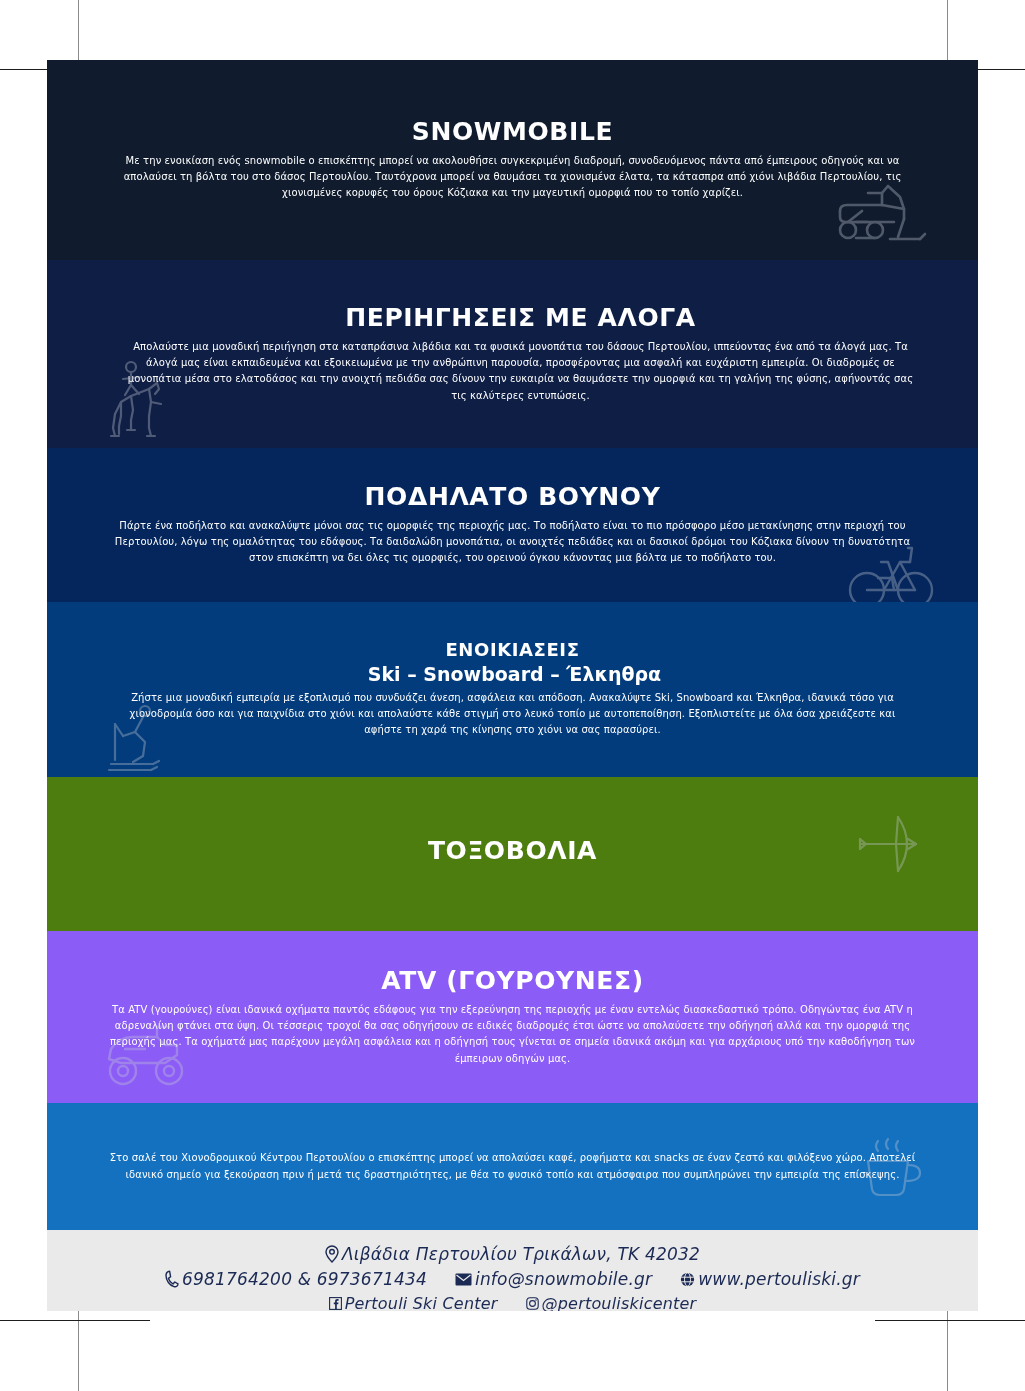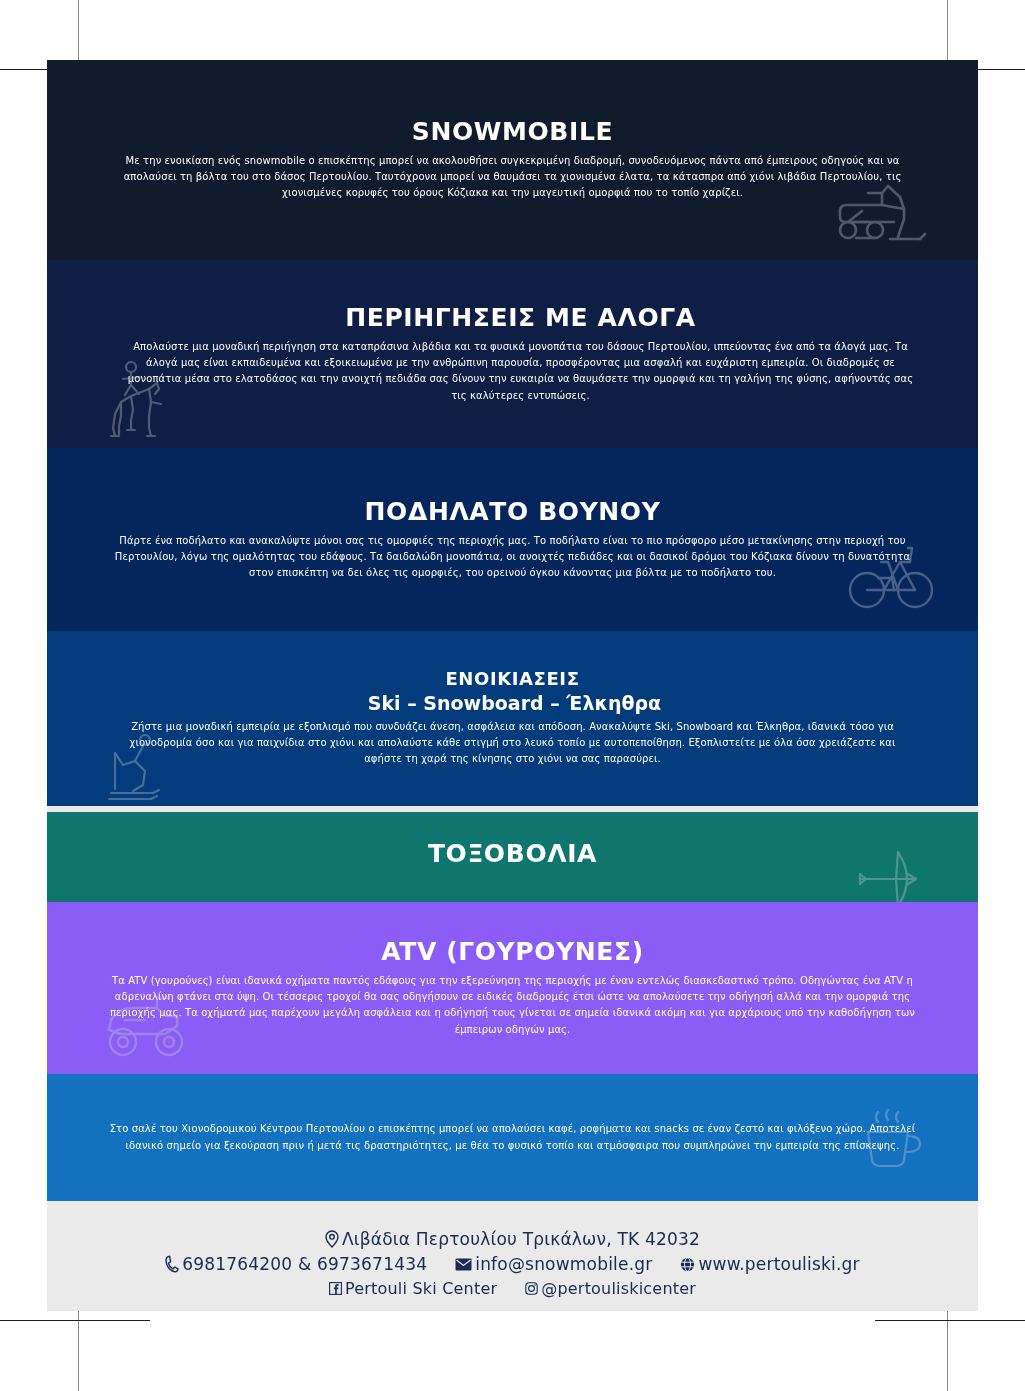--- a/index.html
+++ b/index.html
@@ -18,23 +18,23 @@
   
   .page{position:absolute;left:47px;top:60px;width:931px;height:1251px;
         background:#ebeaea;overflow:hidden;}
 
   .band{position:relative;width:100%;box-sizing:border-box;
         display:flex;flex-direction:column;justify-content:center;
         align-items:center;color:#ffffff;}
 
   .b1{height:200px;background:#101c2e;}
   .b2{height:188px;background:#0f1e45;padding-left:16px;}
-  .b3{height:183px;background:#04265c;}
+  .b3{height:154px;background:#04265c;}
   .b4{height:175px;background:#023c7c;}
-  .b5{height:90px;background:#0f766e;margin-top:6px;}
+  .b5{height:154px;background:#4d7c0f;}
   .b6{height:172px;background:#8b5cf6;}
   .b7{height:127px;background:#1371c0;}
   .footer{height:92px;background:#ebeaea;}
 
   .title{
     font-weight:700;letter-spacing:0.6px;
     margin:0 0 6px 0;text-align:center;line-height:1.15;
   }
   .t-snow{font-size:25px;}
   .t-horse{font-size:25px;}
@@ -52,22 +52,23 @@
 
   
   .icon{position:absolute;opacity:.35;}
   .icon svg{display:block;}
   .icon-right{right:46px;}
   .icon-left{left:48px;}
 
   
   .footer{
     display:flex;flex-direction:column;align-items:center;
-    justify-content:flex-start;padding-top:28px;box-sizing:border-box;
+    justify-content:flex-start;padding-top:14px;box-sizing:border-box;
     color:#1b2a54;
+    font-style:italic;
   }
   .f-line{display:flex;align-items:center;justify-content:center;
           gap:7px;margin-bottom:5px;flex-wrap:nowrap;}
   .f-address{font-size:17px;letter-spacing:.2px;}
   .f-contact{font-size:17px;letter-spacing:.2px;}
   .f-social{font-size:16px;letter-spacing:.2px;}
   .f-item{display:inline-flex;align-items:center;gap:3px;white-space:nowrap;}
   .f-gap{display:inline-block;width:14px;}
   .fi{display:inline-block;vertical-align:middle;line-height:0;}
   .fi svg{display:block;}

